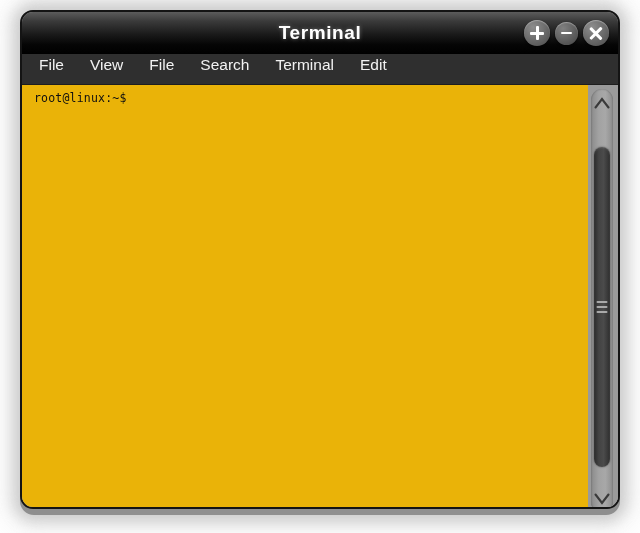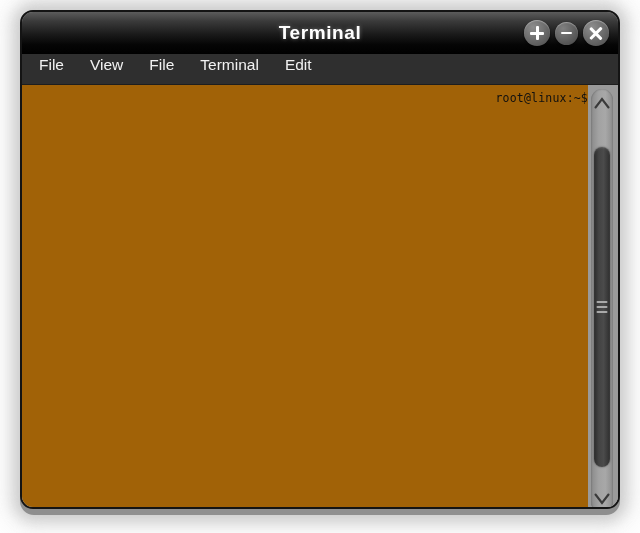--- a/index.html
+++ b/index.html
@@ -131,24 +131,23 @@
   
   .win-body {
     display: flex;
     height: 432px;
     background: #9a9a9a;
   }
 
   .term-wrap {
     position: relative;
     flex: 1;
-    background: #a16207;
-    display: flex;
-    flex-direction: column;
-    align-items: flex-end;
+    background: #eab308;
+    display: flex;
+    flex-direction: column;
   }
 
   .term-screen {
     flex: 1;
     padding: 6px 0 0 12px;
     overflow: hidden;
   }
   .term-line {
     font-family: "DejaVu Sans Mono", "Liberation Mono", monospace;
     font-size: 11.5px;
@@ -245,20 +244,21 @@
           <span class="x1"></span>
           <span class="x2"></span>
         </div>
       </div>
     </div>
 
     <div class="menubar">
       <div class="menu-item">File</div>
       <div class="menu-item">View</div>
       <div class="menu-item">File</div>
+      <div class="menu-item">Search</div>
       <div class="menu-item">Terminal</div>
       <div class="menu-item">Edit</div>
     </div>
 
     <div class="win-body">
 
       <div class="term-wrap">
         <div class="term-screen">
           <div class="term-line">root@linux:~$</div>
         </div>

